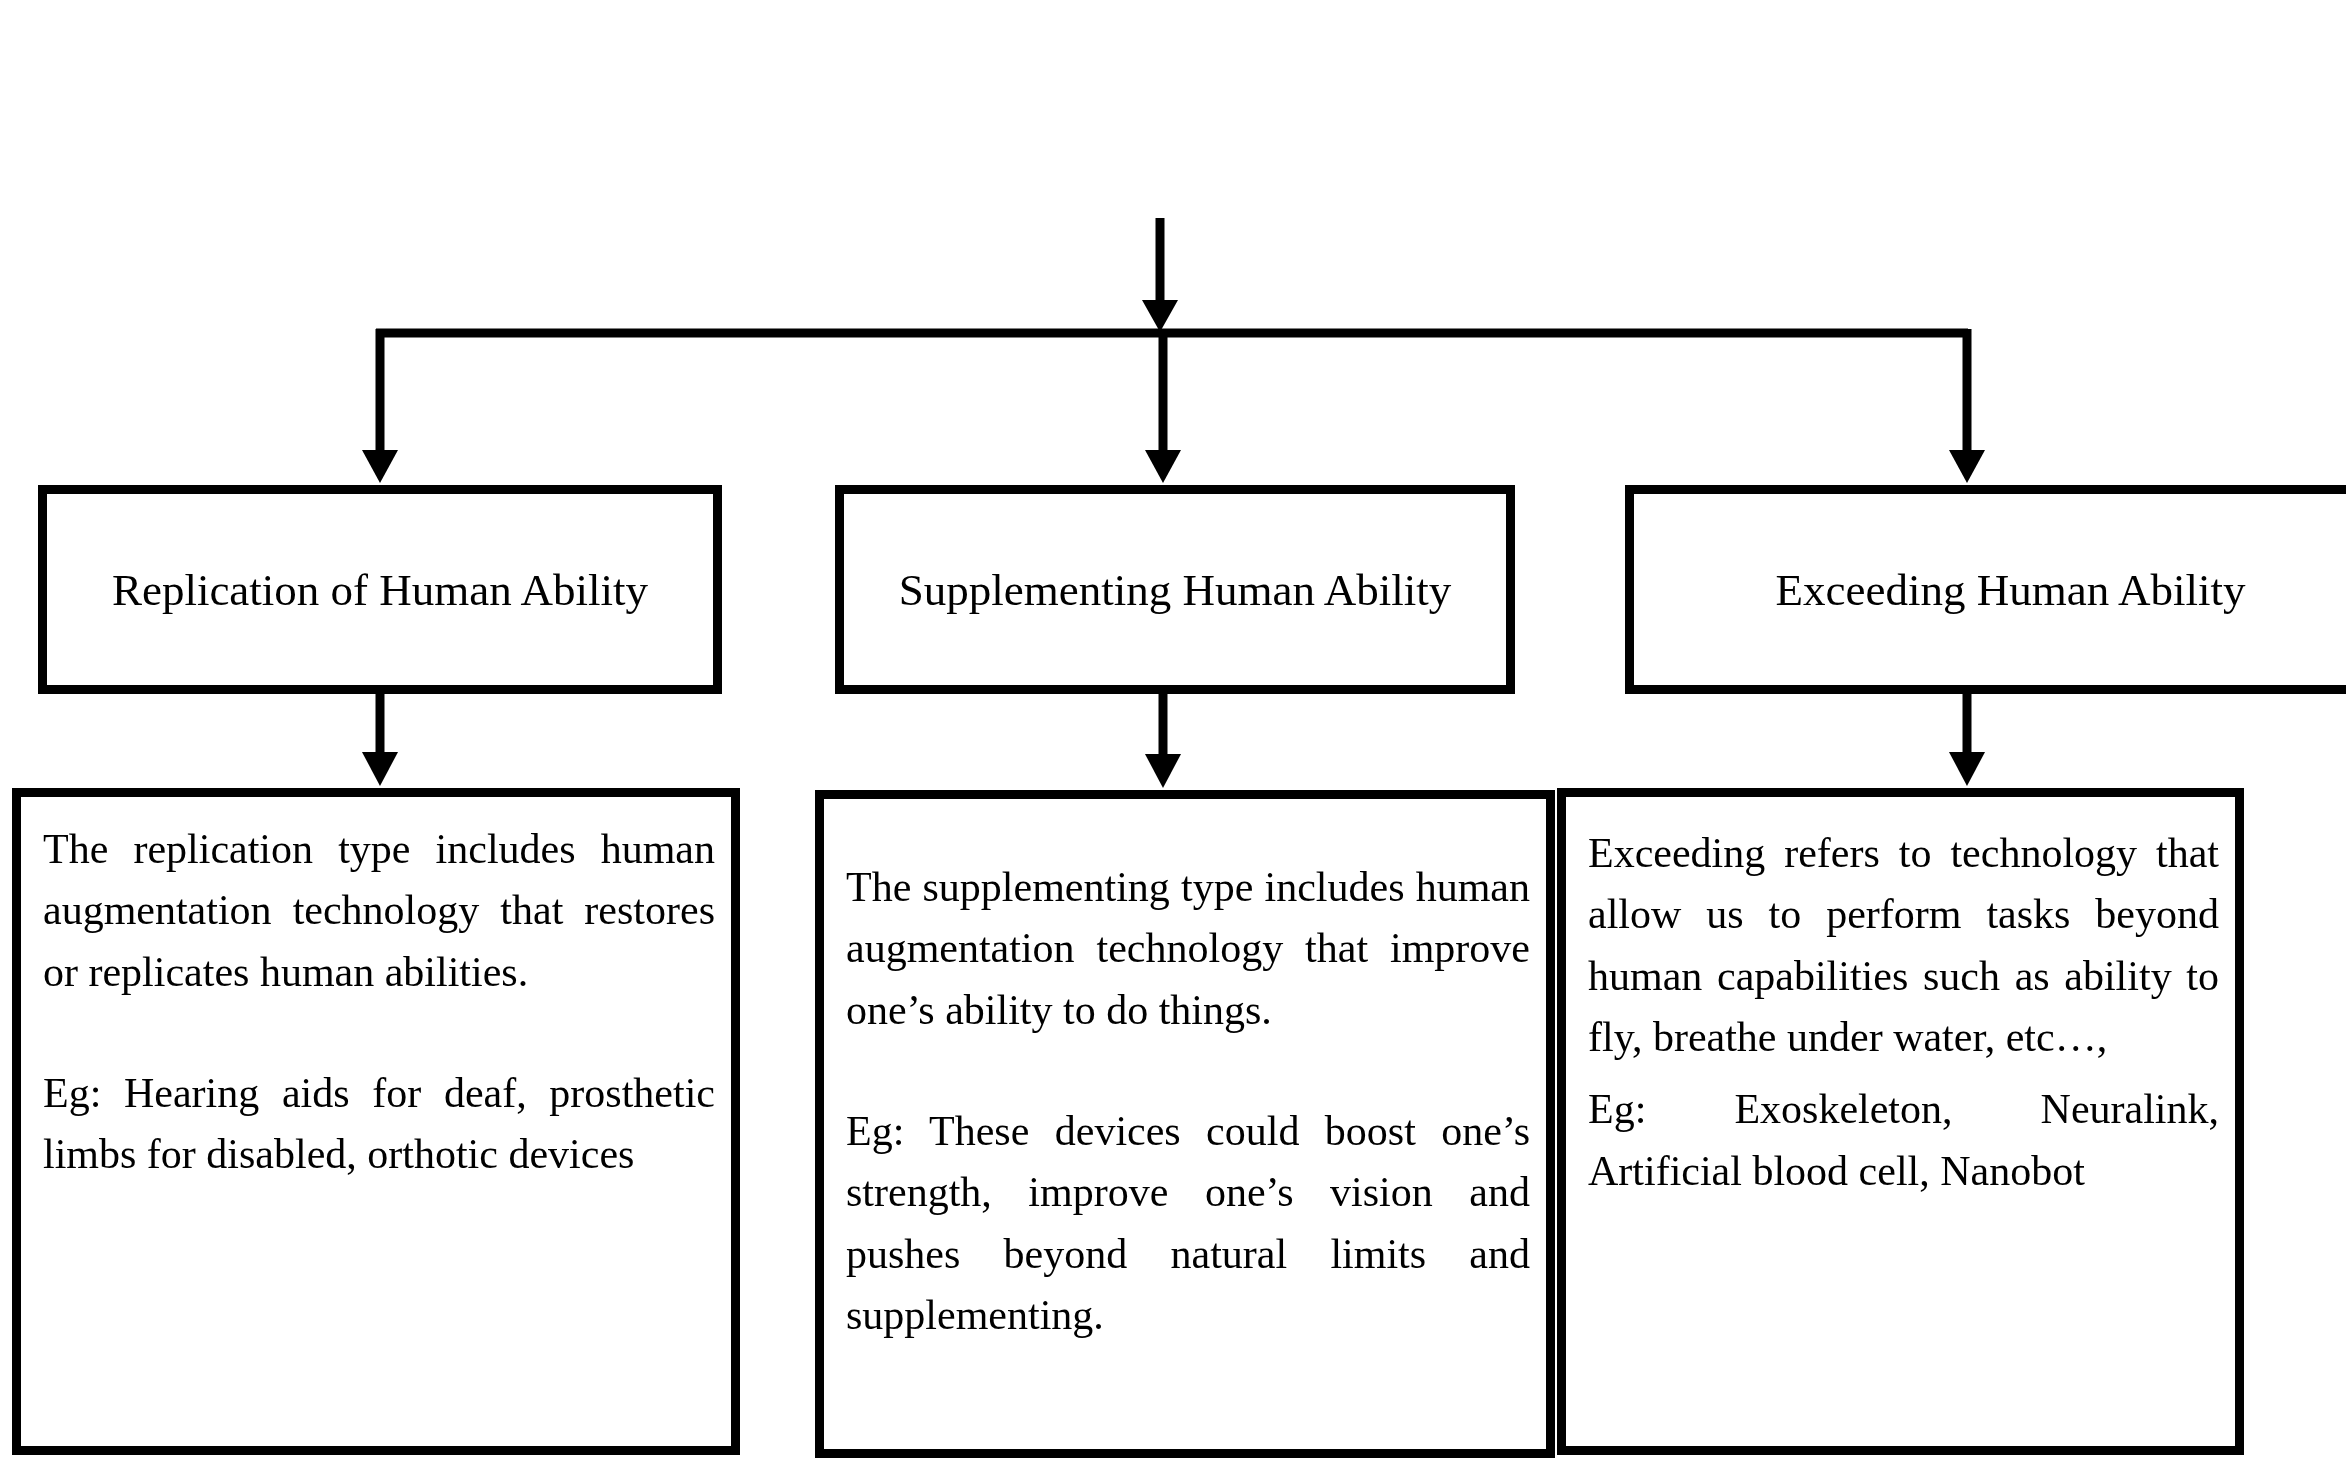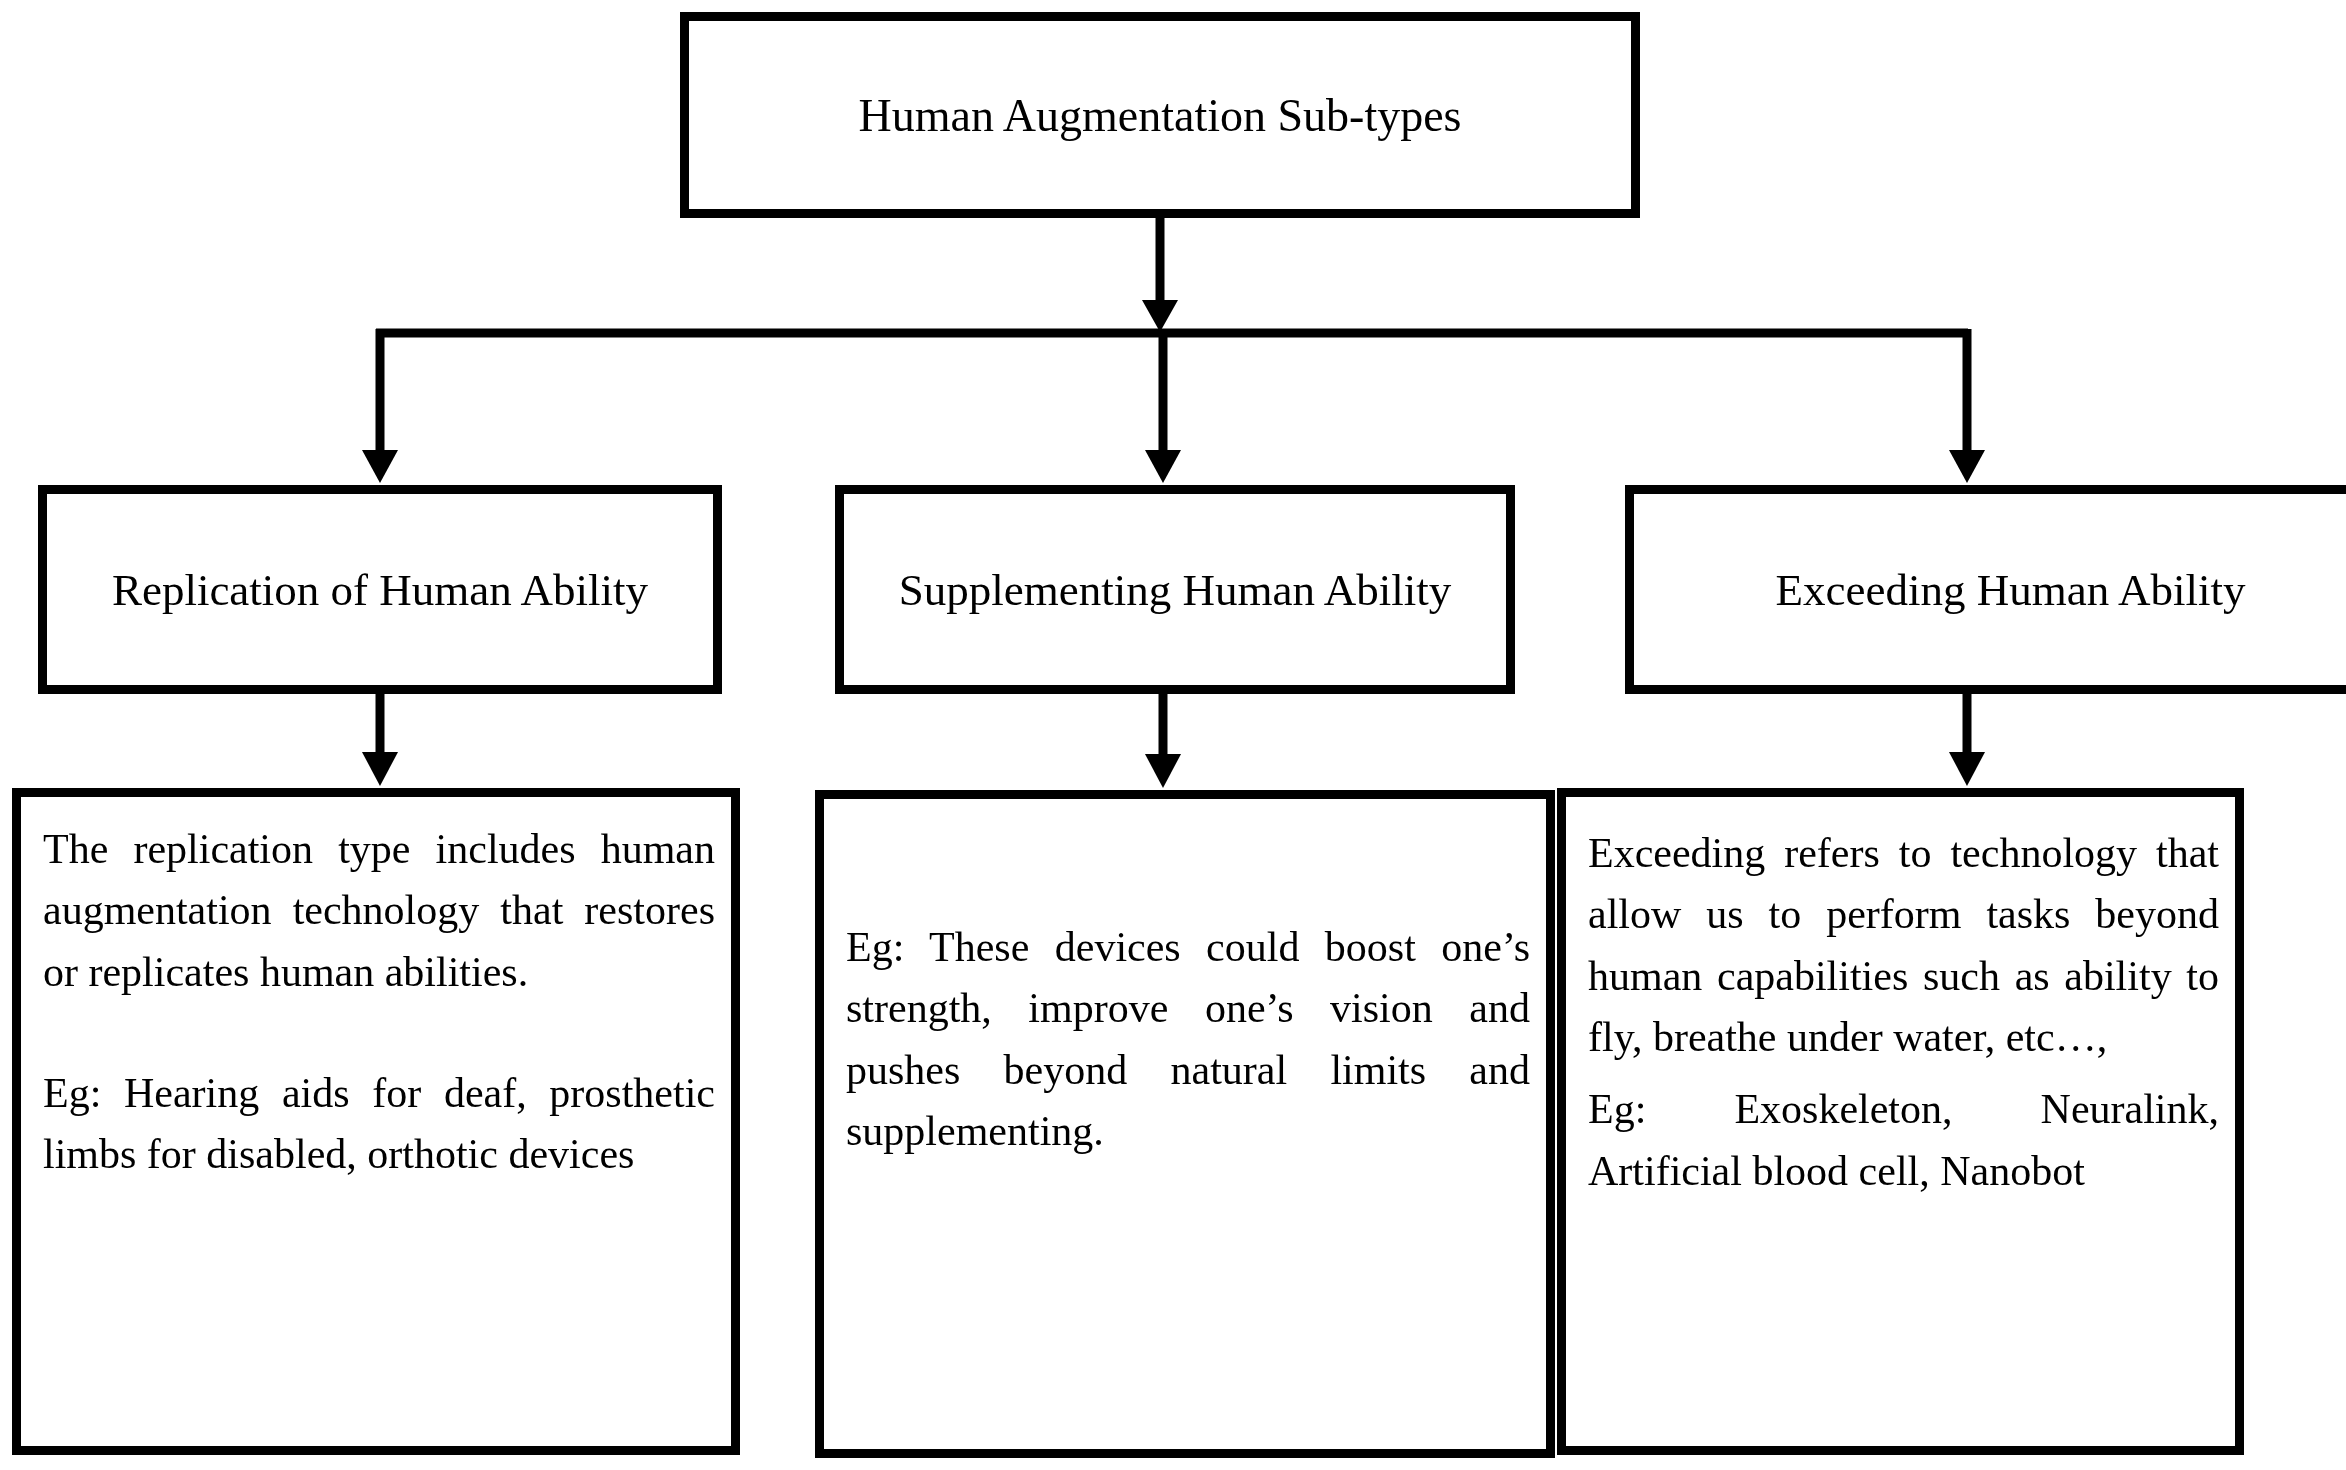--- a/index.html
+++ b/index.html
@@ -82,39 +82,37 @@
     <polygon points="1949,450 1985,450 1967,483" fill="#000"></polygon>
 
     <line x1="380" y1="694" x2="380" y2="752" stroke="#000" stroke-width="9"></line>
     <polygon points="362,752 398,752 380,786" fill="#000"></polygon>
     <line x1="1163" y1="694" x2="1163" y2="754" stroke="#000" stroke-width="9"></line>
     <polygon points="1145,754 1181,754 1163,788" fill="#000"></polygon>
     <line x1="1967" y1="694" x2="1967" y2="752" stroke="#000" stroke-width="9"></line>
     <polygon points="1949,752 1985,752 1967,786" fill="#000"></polygon>
   </svg>
 
-  <div class="box root-box center-text">
-    <span>Human Augmentation Sub-types</span>
-  </div>
 
   <div class="box title-box title-left center-text">
     <span>Replication of Human Ability</span>
   </div>
   <div class="box title-box title-mid center-text">
     <span>Supplementing Human Ability</span>
   </div>
   <div class="box title-box title-right center-text">
     <span>Exceeding Human Ability</span>
   </div>
 
   <div class="box desc-box desc-left">
     <p>The replication type includes human augmentation technology that restores or replicates human abilities.</p>
     <p class="para-gap">Eg: Hearing aids for deaf, prosthetic limbs for disabled, orthotic devices</p>
   </div>
   <div class="box desc-box desc-mid">
+    <p>The supplementing type includes human augmentation technology that improve one’s ability to do things.</p>
     <p class="para-gap">Eg: These devices could boost one’s strength, improve one’s vision and pushes beyond natural limits and supplementing.</p>
   </div>
   <div class="box desc-box desc-right">
     <p>Exceeding refers to technology that allow us to perform tasks beyond human capabilities such as ability to fly, breathe under water, etc…,</p>
     <p class="para-nogap">Eg: Exoskeleton, Neuralink, Artificial blood cell, Nanobot</p>
   </div>
 
 </div>
 
 </body></html>

